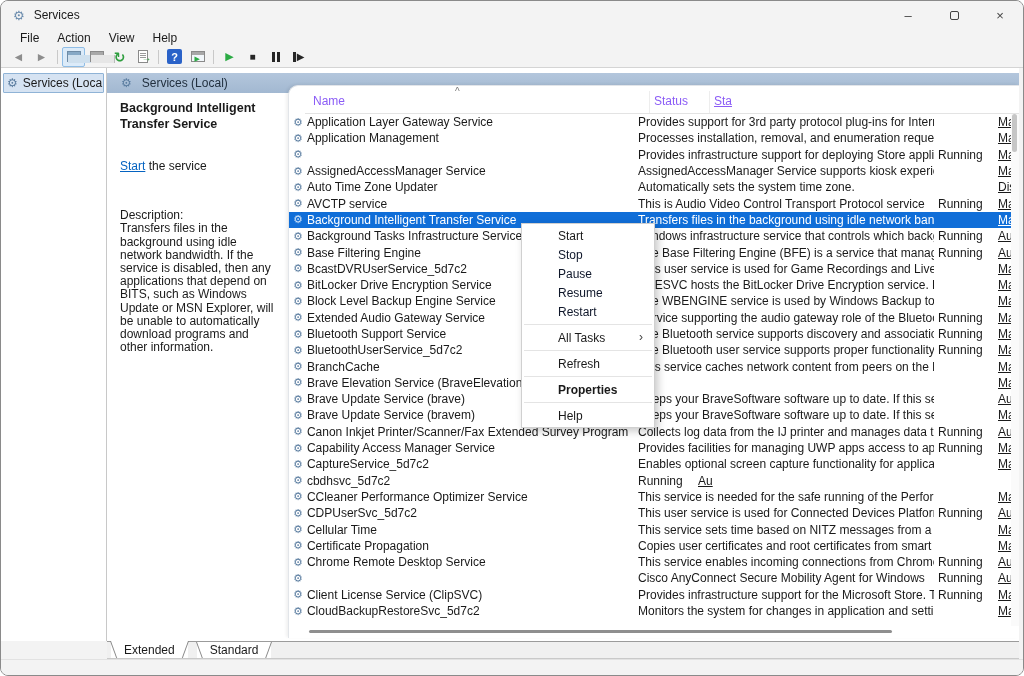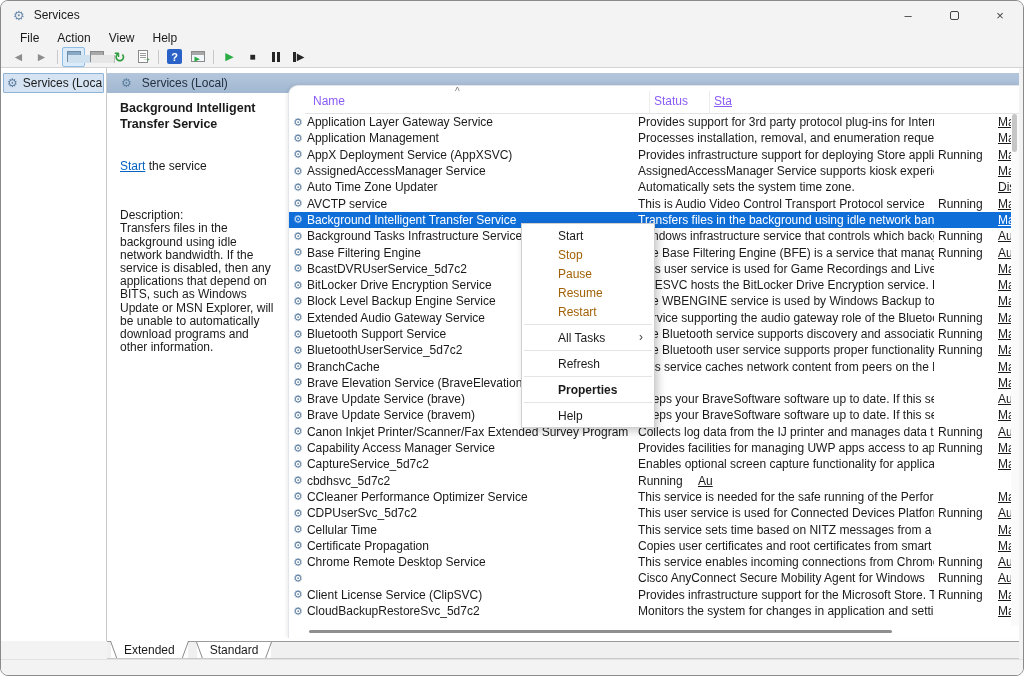--- a/index.html
+++ b/index.html
@@ -70,21 +70,21 @@
 
   
   .vscroll { position:absolute; right:0; top:28px; bottom:12px; width:8px; background:#fafafa; }
   .vthumb { position:absolute; left:1px; top:0; width:5px; height:38px; background:#c6c6c6; border-radius:3px; }
   .hscroll { position:absolute; left:0; right:8px; bottom:2px; height:8px; }
   .hthumb { position:absolute; left:20px; top:2px; width:583px; height:3px; background:#8f8f8f; border-radius:2px; }
 
   
   .ctxmenu { position:absolute; left:520px; top:222px; width:134px; background:#fff; border:1px solid #d0d0d0; box-shadow:3px 3px 8px rgba(0,0,0,0.22); padding:2px 0; z-index:50; }
   .ctx-item { height:19px; display:flex; align-items:center; padding-left:36px; position:relative; color:#1a1a1a; }
-  .ctx-item.disabled { color:#a16207; }
+  .ctx-item.disabled { color:#0f172a; }
   .ctx-item.bold { font-weight:bold; }
   .ctx-sub { position:absolute; right:11px; top:2px; font-size:12px; color:#444; }
   .ctx-sep { height:1px; background:#e4e4e4; margin:3px 2px; }
 
   
   .tabsrow { position:absolute; left:106px; top:640px; width:912px; height:18px; background:#f0f0f0; border-top:1px solid #9b9b9b; border-bottom:1px solid #c9c9c9; display:flex; padding-left:4px; }
   .tab { position:relative; background:#fff; padding:1px 13px 0 13px; height:16px; margin-right:9px; }
   .tab::before { content:""; position:absolute; left:-1px; top:0; bottom:0; width:1px; background:#8a8a8a; transform:skewX(20deg); transform-origin:top; }
   .tab::after { content:""; position:absolute; right:-1px; top:0; bottom:0; width:1px; background:#8a8a8a; transform:skewX(-20deg); transform-origin:top; }
   .tab.active { margin-top:-1px; padding-top:2px; height:17px; }
@@ -220,21 +220,20 @@
               <span class="gear">⚙</span>
               <span>Application Management</span>
             </div>
             <div class="cell c-desc">Processes installation, removal, and enumeration requests for s...</div>
             <div class="cell c-status"></div>
             <div class="cell c-sta">Ma</div>
           </div>
           <div class="lrow">
             <div class="cell c-name">
               <span class="gear">⚙</span>
-              <span>AppX Deployment Service (AppXSVC)</span>
             </div>
             <div class="cell c-desc">Provides infrastructure support for deploying Store applications...</div>
             <div class="cell c-status">Running</div>
             <div class="cell c-sta">Ma</div>
           </div>
           <div class="lrow">
             <div class="cell c-name">
               <span class="gear">⚙</span>
               <span>AssignedAccessManager Service</span>
             </div>

